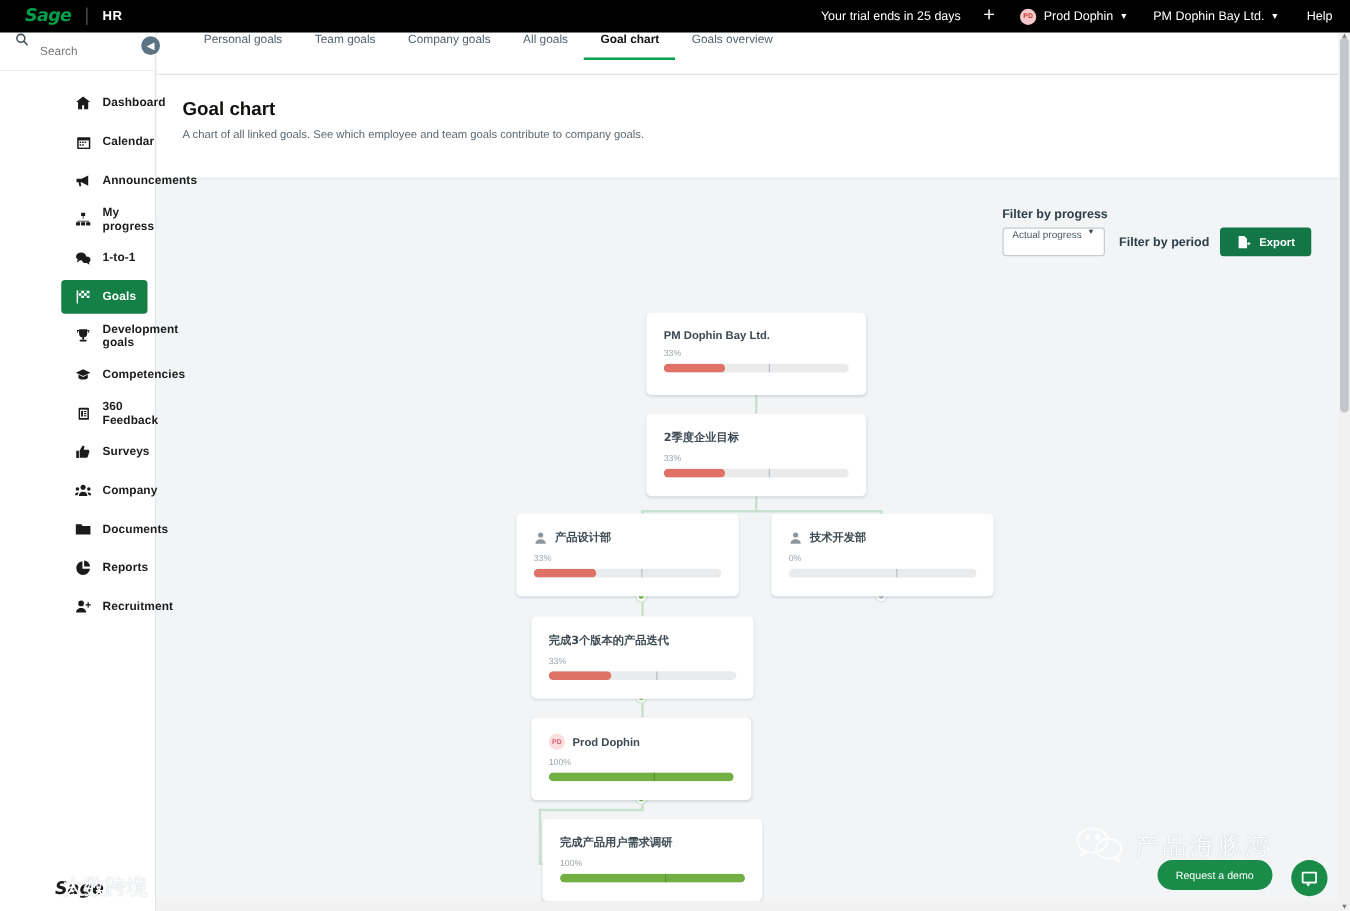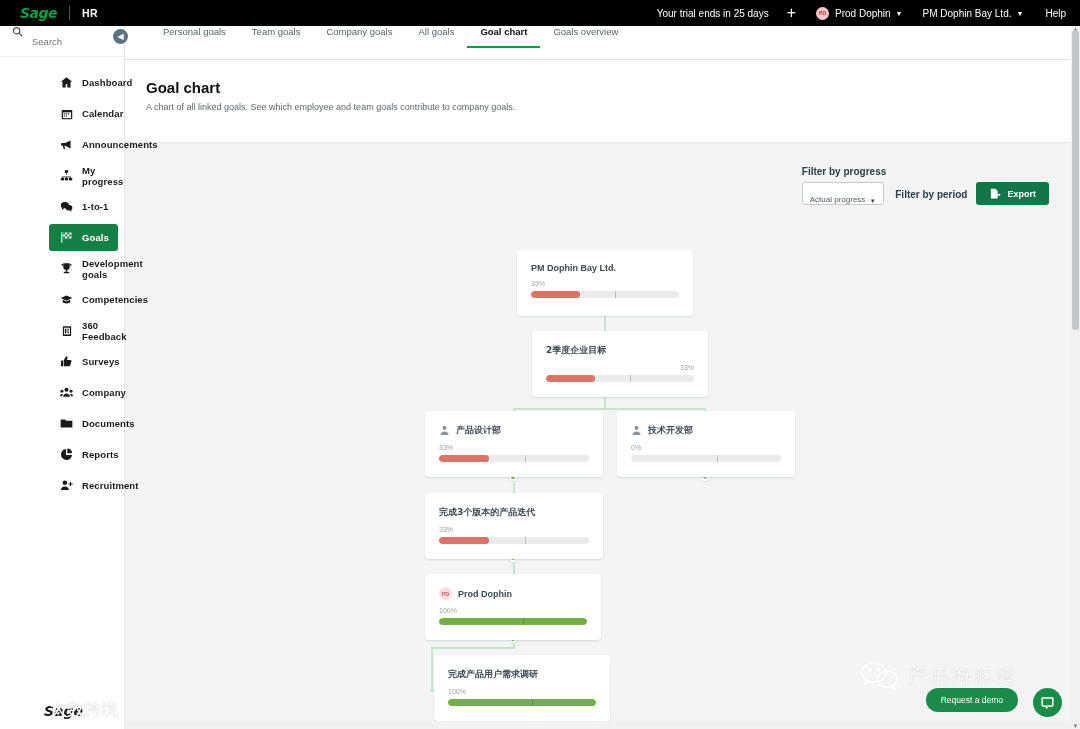--- a/index.html
+++ b/index.html
@@ -110,21 +110,21 @@
   .filters {
     position: absolute; top: 140px; right: 22px;
     display: flex; align-items: flex-end; gap: 9px;
   }
   .filter-group { display: flex; flex-direction: column; }
   .filter-label {
     font-size: 10px; font-weight: bold; color: #2c3e48; margin-bottom: 5px;
   }
   .select-box {
     width: 82px; height: 23px; border: 1px solid #c5cbd0; border-radius: 3px;
-    background: #fff; display: flex; align-items: flex-end;
+    background: #fff; display: flex; align-items: flex-start;
     padding: 0 7px; font-size: 8px; color: #4b5a64; cursor: pointer;
   }
   .select-caret { margin-left: auto; font-size: 6px; color: #36454e; }
   .date-box {
     width: 82px; height: 23px; border: 1px solid #c5cbd0; border-radius: 3px;
     background: #fff; display: flex; align-items: center;
     padding: 0 6px; font-size: 8.5px; color: #2c3e48; cursor: pointer;
   }
   .cal-ico { margin-left: auto; width: 10px; height: 10px; }
   .export-btn {
@@ -483,32 +483,32 @@
       <div class="node-title">
         <span>PM Dophin Bay Ltd.</span>
       </div>
       <div class="node-pct">33%</div>
       <div class="bar-track">
         <div class="bar-fill" style="width:33%; background:#e07167;"></div>
         <div class="bar-tick" style="left:57%;"></div>
       </div>
     </div>
 
-    <div class="node" style="left:407px; top:305px; width:176px; height:66px;text-align:right;">
+    <div class="node" style="left:392px; top:305px; width:176px; height:66px;">
       <div class="node-title cn">
         <span>2季度企业目标</span>
       </div>
       <div class="node-pct">33%</div>
       <div class="bar-track">
         <div class="bar-fill" style="width:33%; background:#e07167;"></div>
         <div class="bar-tick" style="left:57%;"></div>
       </div>
     </div>
 
-    <div class="node" style="left:300px; top:385px; width:178px; height:66px;">
+    <div class="node" style="left:288px; top:385px; width:178px; height:66px;">
       <div class="node-title cn">
         <svg class="team-ico" viewBox="0 0 16 16" fill="#8c96a0">
             <circle cx="8" cy="4.4" r="3"></circle>
             <path d="M2 14.4c0-3.1 2.7-5.1 6-5.1s6 2 6 5.1z"></path>
           </svg>
         <span>产品设计部</span>
       </div>
       <div class="node-pct">33%</div>
       <div class="bar-track">
         <div class="bar-fill" style="width:33%; background:#e07167;"></div>

